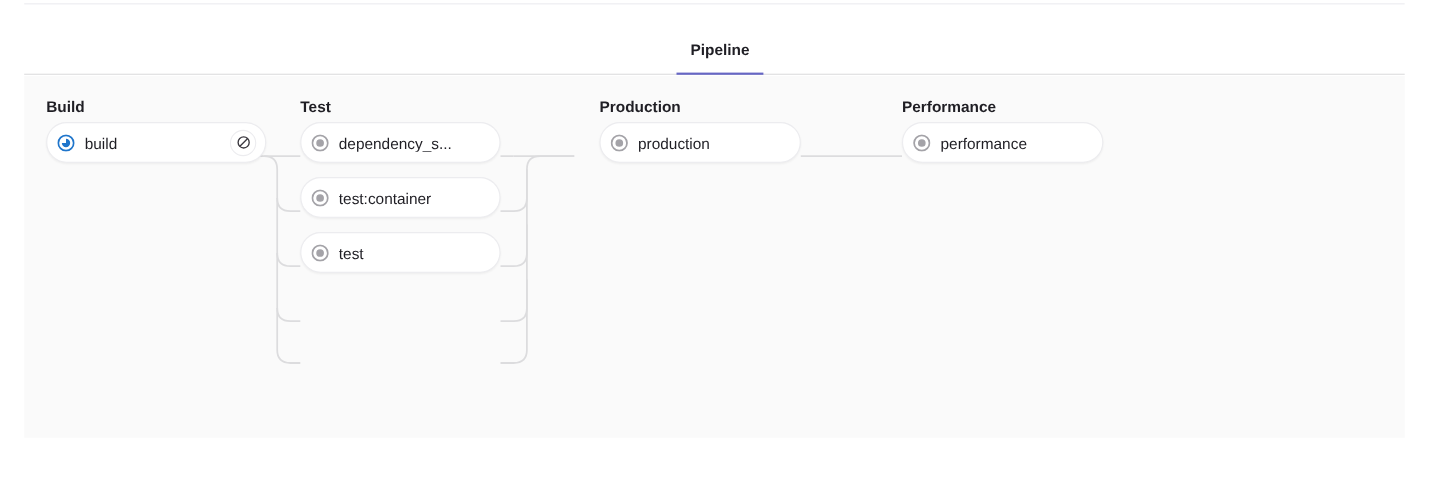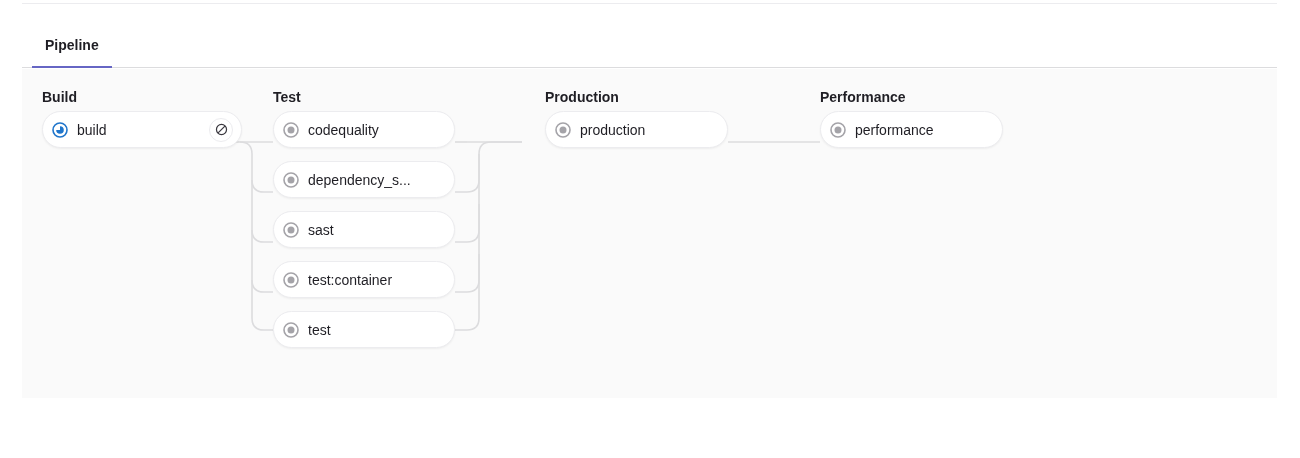--- a/index.html
+++ b/index.html
@@ -37,20 +37,21 @@
     width: 1255px;
     height: 46px;
     border-bottom: 1px solid #dcdcde;
   }
   .tabs {
     display: flex;
     align-items: center;
     height: 100%;
     padding-left: 10px;
     gap: 0px;
+    flex-direction: column;
   }
   .tab {
     position: relative;
     display: flex;
     align-items: center;
     gap: 8px;
     height: 45px;
     padding: 0 13px;
     font-size: 14px;
     color: #89888d;
@@ -236,35 +237,21 @@
             </div>
           </div>
           <div class="stage" style="left: 251px; width: 182px;">
             <div class="stage-title">Test</div>
             <div class="stage-jobs" style="width: 182px;">
               <div class="job">
                 <svg class="job-status" viewBox="0 0 16 16" width="16" height="16">
                   <circle cx="8" cy="8" r="7" fill="#fff" stroke="#a4a3a8" stroke-width="1.6"></circle>
                   <circle cx="8" cy="8" r="3.5" fill="#a4a3a8"></circle>
                 </svg>
-                <span class="job-label">codequality</span>
-              </div>
-              <div class="job">
-                <svg class="job-status" viewBox="0 0 16 16" width="16" height="16">
-                  <circle cx="8" cy="8" r="7" fill="#fff" stroke="#a4a3a8" stroke-width="1.6"></circle>
-                  <circle cx="8" cy="8" r="3.5" fill="#a4a3a8"></circle>
-                </svg>
                 <span class="job-label">dependency_s...</span>
-              </div>
-              <div class="job">
-                <svg class="job-status" viewBox="0 0 16 16" width="16" height="16">
-                  <circle cx="8" cy="8" r="7" fill="#fff" stroke="#a4a3a8" stroke-width="1.6"></circle>
-                  <circle cx="8" cy="8" r="3.5" fill="#a4a3a8"></circle>
-                </svg>
-                <span class="job-label">sast</span>
               </div>
               <div class="job">
                 <svg class="job-status" viewBox="0 0 16 16" width="16" height="16">
                   <circle cx="8" cy="8" r="7" fill="#fff" stroke="#a4a3a8" stroke-width="1.6"></circle>
                   <circle cx="8" cy="8" r="3.5" fill="#a4a3a8"></circle>
                 </svg>
                 <span class="job-label">test:container</span>
               </div>
               <div class="job">
                 <svg class="job-status" viewBox="0 0 16 16" width="16" height="16">

